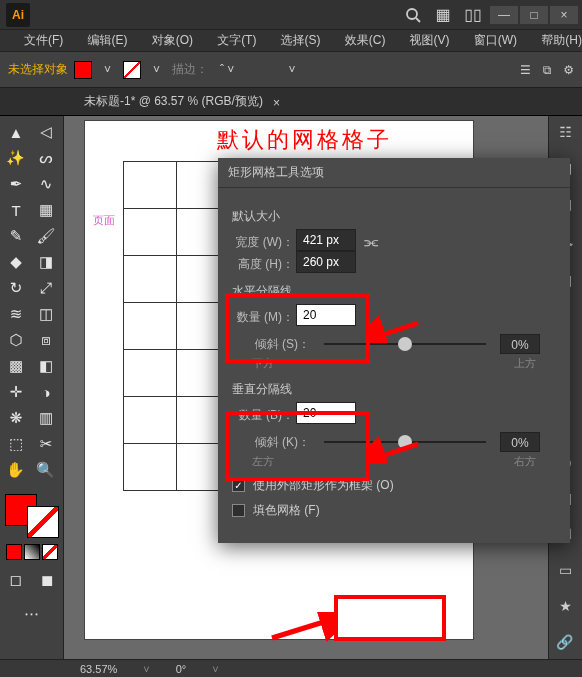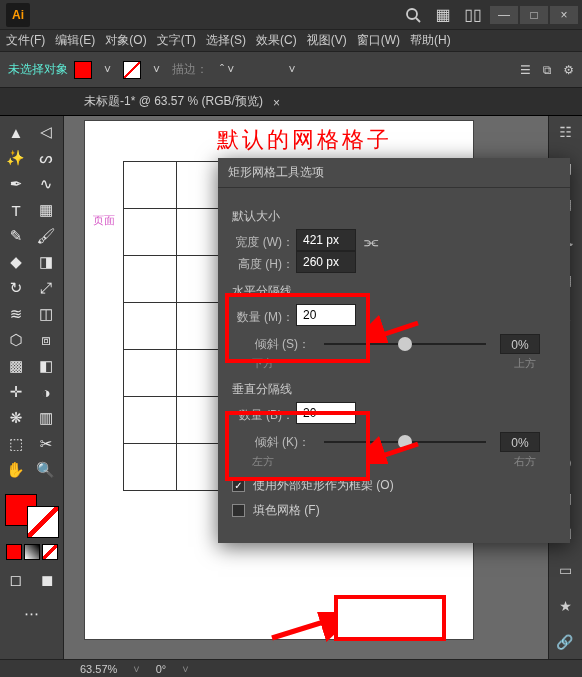--- a/index.html
+++ b/index.html
@@ -43,37 +43,38 @@
     color: #ccc; background:#4a4a4a; font-size: 12px; margin-right:2px;
   }
   .win-btns { display:flex; padding-right:2px;}
 
   
   .menubar {
     height: 22px;
     background: #323232;
     display: flex;
     align-items: center;
-    padding-left: 6px;
+    padding-left: 24px;
     border-bottom: 1px solid #222;
-    gap: 10px;
+    gap: 3px;
+    justify-content: space-between;
   }
   .menu-item { white-space: nowrap; }
 
   
   .ctrlbar {
     height: 36px;
     background: #414141;
     display: flex;
     align-items: center;
     padding: 0 8px;
     border-bottom: 1px solid #1e1e1e;
     gap: 6px;
   }
-  .sel-status { color: #5eead4; }
+  .sel-status { color: #eab308; }
   .fill-swatch {
     width:18px; height:18px; background:#ff0000; border:1px solid #000;
   }
   .stroke-swatch {
     width:18px; height:18px; background:#fff; border:1px solid #000;
     position:relative;
   }
   .stroke-swatch::after{content:"";position:absolute;left:0;top:0;right:0;bottom:0;background:linear-gradient(to bottom right, transparent 45%, red 45%, red 55%, transparent 55%);}
   .ctrl-dd{ color:#ccc; padding:0 6px;}
   .ctrl-sep{ color:#888;}
@@ -178,21 +179,21 @@
     display:flex; flex-direction:column; align-items:center;
     padding-top:8px; gap:20px;
     border-left:1px solid #222;
   }
   .rp-ic{color:#ccc;font-size:14px;width:22px;height:20px;display:flex;align-items:center;justify-content:center;}
 
   
   .statusbar{
     position:absolute; left:0; right:0; bottom:0; height:18px;
     background:#383838; color:#ccc; font-size:11px;
-    display:flex; align-items:center; padding-left:80px; gap:16px;
+    display:flex; align-items:center; padding-left:80px; gap:26px;
     border-top:1px solid #222;
   }
 
   
   .dialog{
     position:absolute;
     left:218px; top:158px;
     width:352px;
     background:#4a4a4a;
     box-shadow: 0 4px 20px rgba(0,0,0,.6);

